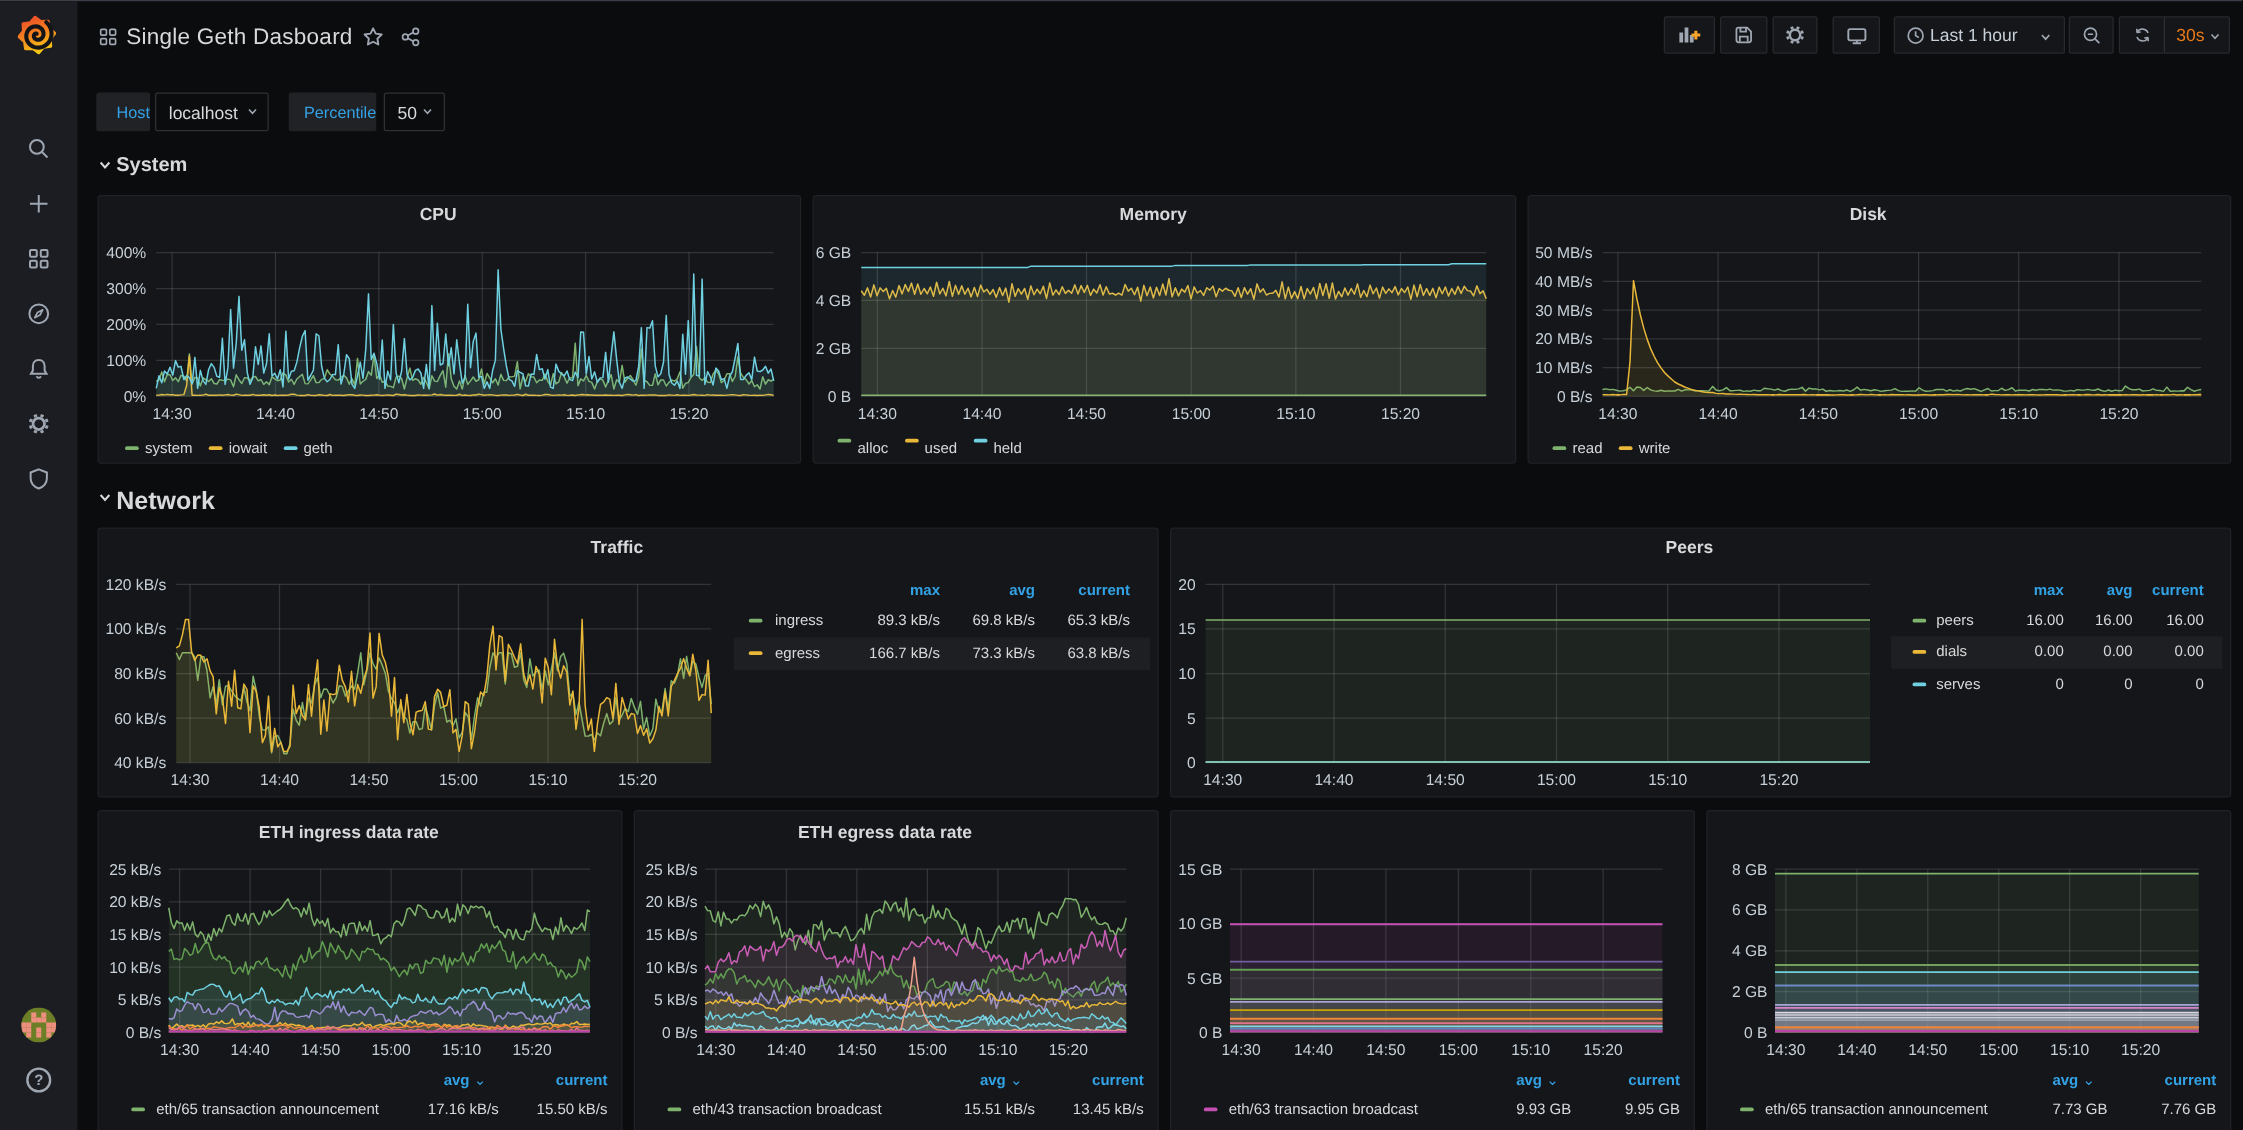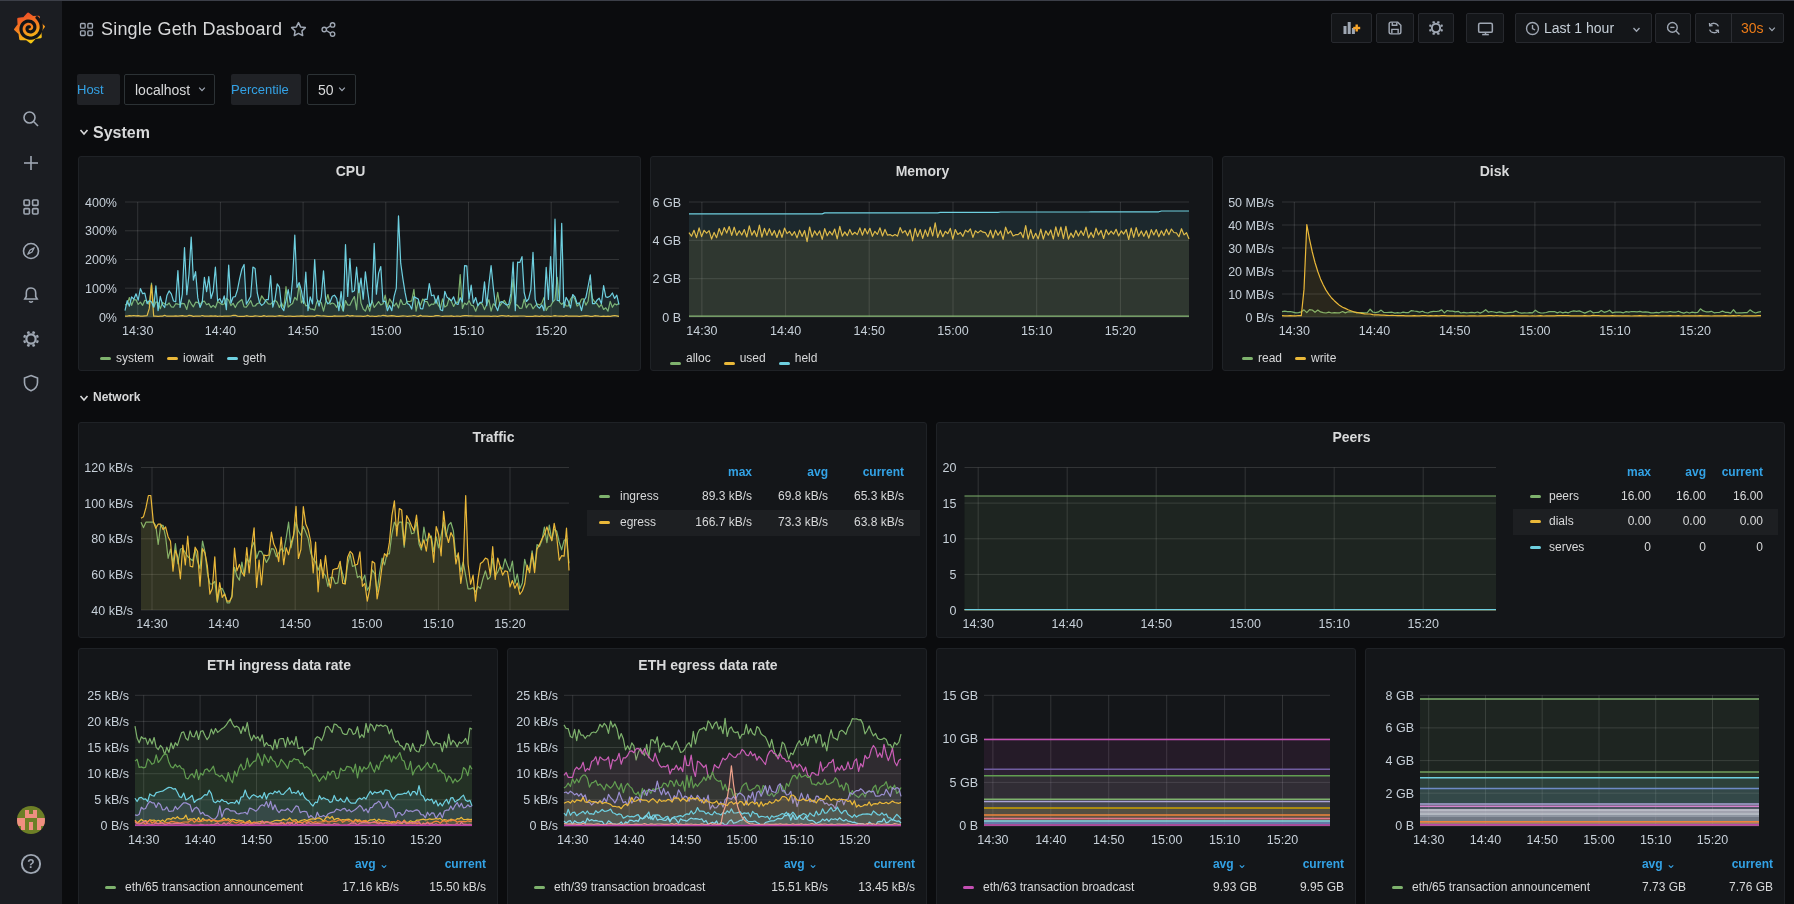--- a/index.html
+++ b/index.html
@@ -3,21 +3,21 @@
 *{margin:0;padding:0;box-sizing:border-box}
 html,body{width:1794px;height:904px;overflow:hidden;background:#0b0c0e;font-family:"Liberation Sans",sans-serif}
 .panel{position:absolute;background:#141619;border:1px solid #1f2226;border-radius:3px}
 .ptitle{position:absolute;left:0;right:18px;text-align:center;font-size:14px;font-weight:600;color:#d8d9da;line-height:20px}
 .ax{font-size:12.5px;fill:#c7d0d9;font-family:"Liberation Sans",sans-serif}
 .ltxt{position:absolute;font-size:12px;color:#d8d9da;white-space:nowrap}
 .lval{position:absolute;font-size:12px;color:#d8d9da;text-align:right;white-space:nowrap}
 .lhead{position:absolute;font-size:12px;font-weight:700;color:#33a2e5;text-align:right;white-space:nowrap}
 .caret{font-weight:400}
 .tbtn{position:absolute;top:13px;height:30px;background:#141619;border:1px solid #27292e;border-radius:2px}
-.chip{position:absolute;top:74px;height:31px;background:#202226;border-radius:2px;display:flex;align-items:center;justify-content:flex-start}
+.chip{position:absolute;top:74px;height:31px;background:#202226;border-radius:2px;display:flex;align-items:center;justify-content:flex-end}
 .valbox{position:absolute;top:74px;height:31px;background:#0b0c0e;border:1px solid #2c3235;border-radius:2px;display:flex;align-items:center;padding-left:10px;font-size:14px}
 .bluetxt{color:#33a2e5;font-size:13px;font-weight:500}
 </style></head><body>
 <div style="position:relative;width:1794px;height:904px">
     <div style="position:absolute;left:0;top:0;width:1794px;height:1px;background:#3c3f48"></div>
     <div style="position:absolute;left:0;top:1px;width:62px;height:903px;background:#1b1d22"></div>
     <svg style="position:absolute;left:14px;top:12px" width="31" height="32" viewBox="0 0 100 100">
       <defs>
         <linearGradient id="glog" x1="0.2" y1="0" x2="0.55" y2="1">
           <stop offset="0" stop-color="#ed4b28"></stop>
@@ -197,21 +197,21 @@
     <svg style="position:absolute;left:335.0px;top:82.0px" width="14" height="14" viewBox="0 0 20 20" fill="none" stroke="#9fa7b3" stroke-width="1.6">
       <path d="M6 8 L10 12.4 L14 8" stroke-width="1.8"></path>
     </svg>
     <svg style="position:absolute;left:78px;top:126px" width="12" height="12" viewBox="0 0 12 12">
       <path d="M2.5 4 L6 8 L9.5 4" stroke="#d8d9da" stroke-width="1.6" fill="none"></path>
     </svg>
     <div style="position:absolute;left:93px;top:124px;font-size:16px;font-weight:600;color:#d8d9da">System</div>
     <svg style="position:absolute;left:78px;top:392px" width="12" height="12" viewBox="0 0 12 12">
       <path d="M2.5 4 L6 8 L9.5 4" stroke="#d8d9da" stroke-width="1.6" fill="none"></path>
     </svg>
-    <div style="position:absolute;left:93px;top:390px;font-size:12px;font-weight:600;color:#d8d9da">Network</div>
+    <div style="position:absolute;left:93px;top:390px;font-size:20px;font-weight:600;color:#d8d9da">Network</div>
     <div class="panel" style="left:78px;top:156px;width:563px;height:215px">
       <div class="ptitle" style="top:4px">CPU</div>
       <svg width="563" height="215" style="position:absolute;left:0;top:0">
         <line x1="46" y1="45.0" x2="540" y2="45.0" stroke="rgba(255,255,255,0.13)" stroke-width="1"></line>
         <line x1="46" y1="73.8" x2="540" y2="73.8" stroke="rgba(255,255,255,0.13)" stroke-width="1"></line>
         <line x1="46" y1="102.5" x2="540" y2="102.5" stroke="rgba(255,255,255,0.13)" stroke-width="1"></line>
         <line x1="46" y1="131.2" x2="540" y2="131.2" stroke="rgba(255,255,255,0.13)" stroke-width="1"></line>
         <line x1="46" y1="160.0" x2="540" y2="160.0" stroke="rgba(255,255,255,0.13)" stroke-width="1"></line>
         <line x1="58.7" y1="45" x2="58.7" y2="160.0" stroke="rgba(255,255,255,0.13)" stroke-width="1"></line>
         <line x1="141.4" y1="45" x2="141.4" y2="160.0" stroke="rgba(255,255,255,0.13)" stroke-width="1"></line>
@@ -269,21 +269,21 @@
         <text x="30" y="87.8" text-anchor="end" class="ax">4 GB</text>
         <text x="30" y="126.2" text-anchor="end" class="ax">2 GB</text>
         <text x="30" y="164.5" text-anchor="end" class="ax">0 B</text>
         <text x="50.9" y="178.0" text-anchor="middle" class="ax">14:30</text>
         <text x="134.6" y="178.0" text-anchor="middle" class="ax">14:40</text>
         <text x="218.2" y="178.0" text-anchor="middle" class="ax">14:50</text>
         <text x="302.0" y="178.0" text-anchor="middle" class="ax">15:00</text>
         <text x="385.7" y="178.0" text-anchor="middle" class="ax">15:10</text>
         <text x="469.4" y="178.0" text-anchor="middle" class="ax">15:20</text>
       </svg>
-      <div style="position:absolute;left:19px;top:194px;display:flex;align-items:flex-end;height:14px">
+      <div style="position:absolute;left:19px;top:194px;display:flex;align-items:flex-start;height:14px">
         <span style="display:inline-block;width:11px;height:3px;border-radius:1.5px;background:#7EB26D;margin-right:5px"></span>
         <span style="font-size:12px;color:#d8d9da;margin-right:13px">alloc</span>
         <span style="display:inline-block;width:11px;height:3px;border-radius:1.5px;background:#EAB839;margin-right:5px"></span>
         <span style="font-size:12px;color:#d8d9da;margin-right:13px">used</span>
         <span style="display:inline-block;width:11px;height:3px;border-radius:1.5px;background:#6ED0E0;margin-right:5px"></span>
         <span style="font-size:12px;color:#d8d9da;margin-right:0px">held</span>
       </div>
     </div>
     <div class="panel" style="left:1222px;top:156px;width:563px;height:215px">
       <div class="ptitle" style="top:4px">Disk</div>
@@ -512,21 +512,21 @@
         <text x="64.7" y="195.0" text-anchor="middle" class="ax">14:30</text>
         <text x="121.1" y="195.0" text-anchor="middle" class="ax">14:40</text>
         <text x="177.5" y="195.0" text-anchor="middle" class="ax">14:50</text>
         <text x="233.9" y="195.0" text-anchor="middle" class="ax">15:00</text>
         <text x="290.3" y="195.0" text-anchor="middle" class="ax">15:10</text>
         <text x="346.7" y="195.0" text-anchor="middle" class="ax">15:20</text>
       </svg>
       <div class="lhead" style="left:210px;top:208px;width:100px">avg <span class="caret">⌄</span></div>
       <div class="lhead" style="left:307px;top:208px;width:100px">current</div>
       <div style="position:absolute;left:26px;top:237px;width:11px;height:3px;border-radius:1.5px;background:#7EB26D"></div>
-      <div class="ltxt" style="left:46px;top:231px">eth/39 transaction broadcast</div>
+      <div class="ltxt" style="left:46px;top:231px">eth/43 transaction broadcast</div>
       <div class="lval" style="left:210px;top:231px;width:110px">15.51 kB/s</div>
       <div class="lval" style="left:297px;top:231px;width:110px">13.45 kB/s</div>
     </div>
     <div class="panel" style="left:936px;top:648px;width:420px;height:320px">
       <svg width="420" height="320" style="position:absolute;left:0;top:0">
         <line x1="47" y1="46.3" x2="393" y2="46.3" stroke="rgba(255,255,255,0.13)" stroke-width="1"></line>
         <line x1="47" y1="89.8" x2="393" y2="89.8" stroke="rgba(255,255,255,0.13)" stroke-width="1"></line>
         <line x1="47" y1="133.4" x2="393" y2="133.4" stroke="rgba(255,255,255,0.13)" stroke-width="1"></line>
         <line x1="47" y1="176.9" x2="393" y2="176.9" stroke="rgba(255,255,255,0.13)" stroke-width="1"></line>
         <line x1="55.9" y1="46.299999999999955" x2="55.9" y2="176.9" stroke="rgba(255,255,255,0.13)" stroke-width="1"></line>

